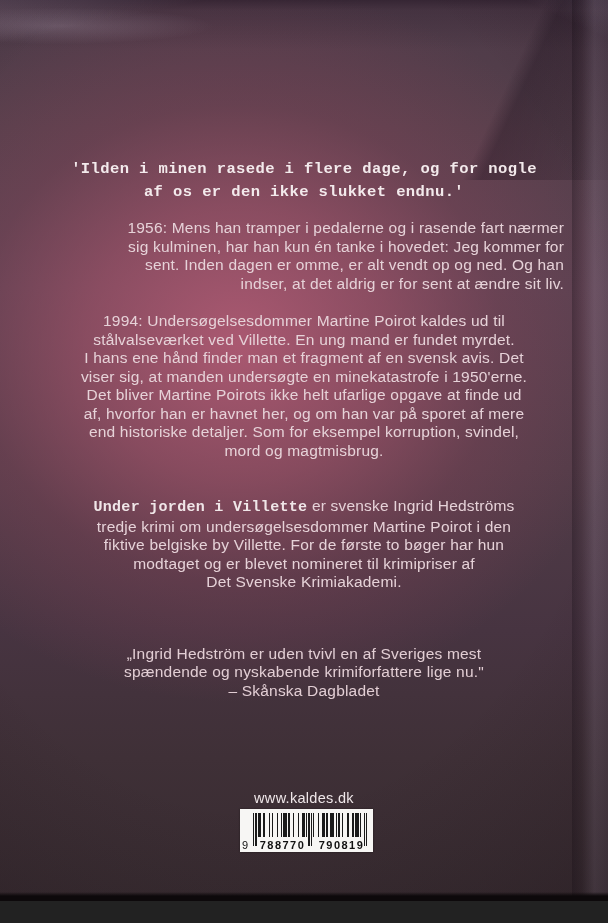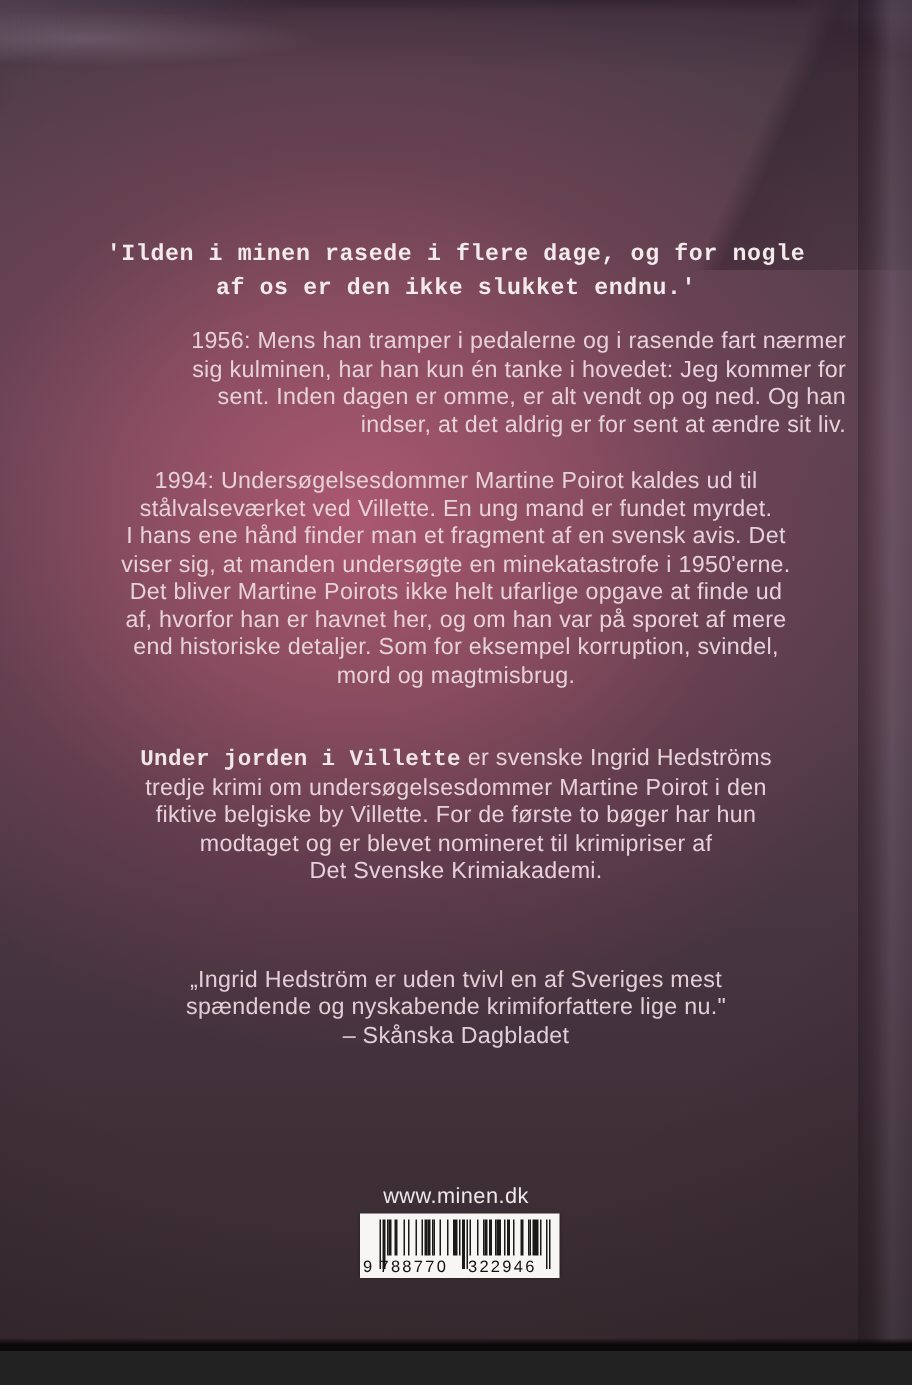--- a/index.html
+++ b/index.html
@@ -91,21 +91,21 @@
   .module { flex:1 1 auto; height:24px; }
   .module.on { background:#1a1a1a; }
   .module.on.guard { height:33px; }
   .digits {
     position:absolute; left:2px; right:2px; bottom:1px;
     display:flex; align-items:flex-end;
     font-size:11px; line-height:12px; color:#111;
     font-family:"Liberation Sans", sans-serif;
   }
   .digits .d1 { flex:0 0 11px; text-align:left; }
-  .digits .d2, .digits .d3 { flex:1 1 auto; text-align:left; letter-spacing:1.5px; }
+  .digits .d2, .digits .d3 { flex:1 1 auto; text-align:center; letter-spacing:1.5px;font-weight:bold; }
 </style>
 </head>
 <body>
 
 <div class="cover">
 
   <div class="overlay fold-top"></div>
   <div class="overlay fold-tr"></div>
   <div class="overlay fold-right"></div>
   <div class="overlay vignette"></div>
@@ -134,21 +134,21 @@
 fiktive belgiske by Villette. For de første to bøger har hun
 modtaget og er blevet nomineret til krimipriser af
 Det Svenske Krimiakademi.</span></p>
 
     <p class="body press">
       <span>„Ingrid Hedström er uden tvivl en af Sveriges mest
 spændende og nyskabende krimiforfattere lige nu."</span>
       <span class="attr" style="display:block;">– Skånska Dagbladet</span>
     </p>
 
-    <p class="url">www.minen.dk</p>
+    <p class="url">www.kaldes.dk</p>
   </div>
 
   <div class="barcode-box">
     <div class="bars" id="barcode-bars">
         <div class="module on guard"></div>
         <div class="module guard"></div>
         <div class="module on guard"></div>
         <div class="module"></div>
         <div class="module on"></div>
         <div class="module on"></div>
@@ -238,17 +238,17 @@
         <div class="module on"></div>
         <div class="module"></div>
         <div class="module"></div>
         <div class="module on guard"></div>
         <div class="module guard"></div>
         <div class="module on guard"></div>
       </div>
     <div class="digits">
       <span class="d1">9</span>
       <span class="d2">788770</span>
-      <span class="d3">322946</span>
+      <span class="d3">790819</span>
     </div>
   </div>
 
 </div>
 
 </body></html>

